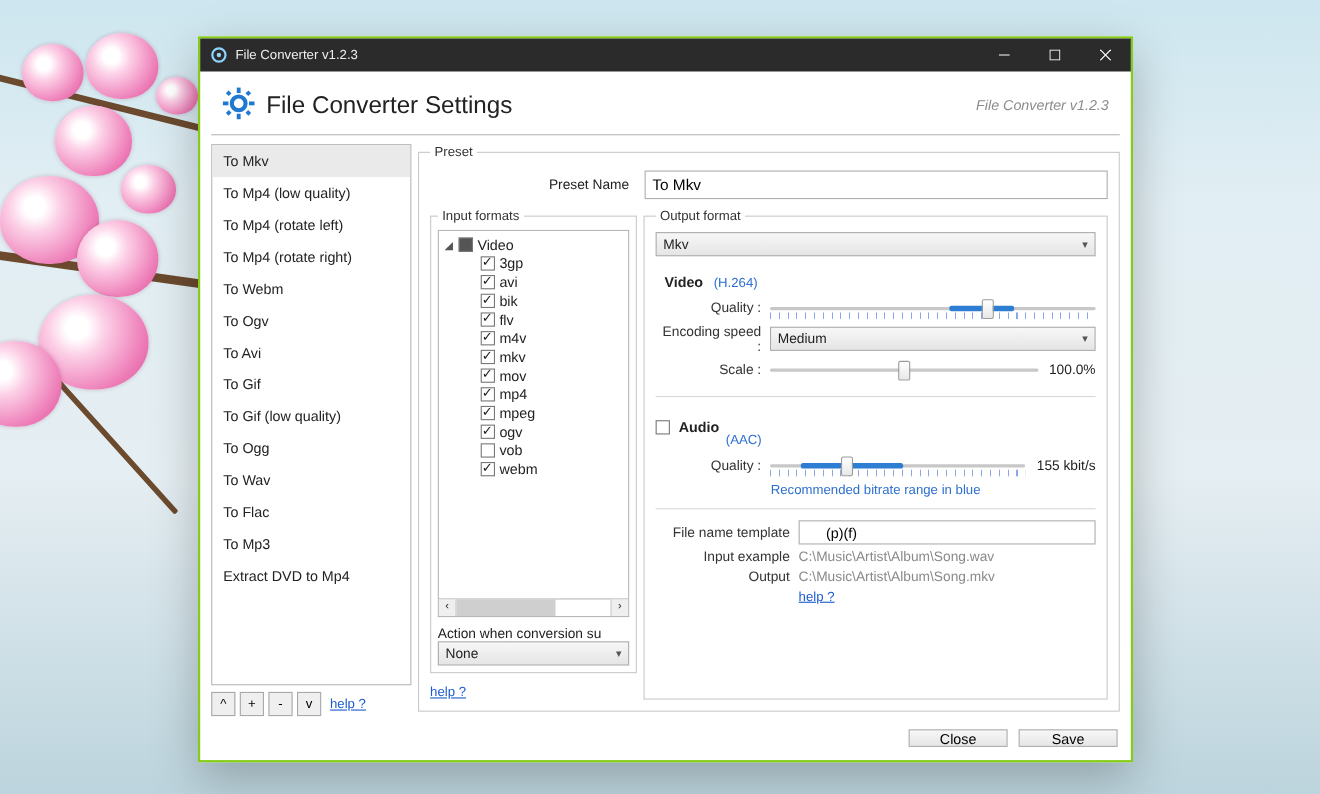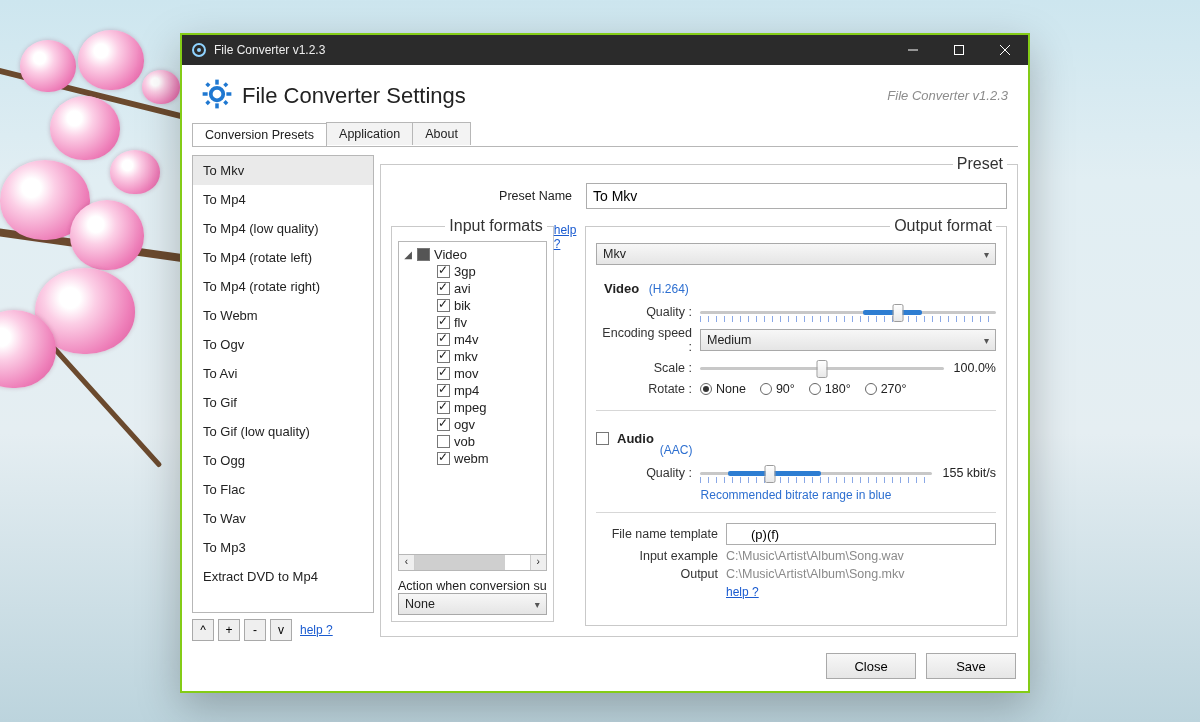--- a/index.html
+++ b/index.html
@@ -49,28 +49,28 @@
   .presets .list .item { padding:7px 10px; cursor:default; white-space:nowrap; }
   .presets .list .item.selected { background:#eaeaea; }
   .presets .ctrls { display:flex; gap:4px; margin-top:6px; align-items:center;}
   .presets .ctrls button { width:22px; height:22px; border:1px solid #a9a9a9; background:#efefef; font-size:12px; padding:0;}
   .presets .ctrls .help { margin-left:4px; }
 
   .helpLink { color:#1a5bd0; text-decoration:underline; cursor:pointer; font-size:12px; }
 
   
   fieldset { border:1px solid #c9c9c9; padding:8px 10px 10px 10px; margin:0 0 4px 0; }
-  legend { padding:0 4px; color:#333; font-size:16px;text-align:right; }
+  legend { padding:0 4px; color:#333; font-size:12px; }
   .preset-area { flex:1; display:flex; flex-direction:column; min-width:0; }
   .preset-row { display:flex; align-items:center; margin:2px 0 8px 0; }
   .preset-row label { width:195px; text-align:right; padding-right:14px; font-size:12.5px; }
   .preset-row input[type=text] { flex:1; height:26px; border:1px solid #adadad; padding:2px 6px; font-size:14px; }
 
   .columns { display:flex; gap:6px; flex:1; min-height:0;}
-  .col-left { width:188px; display:flex; }
+  .col-left { width:188px; display:flex; flex-direction:column; }
   .tree { flex:1; border:1px solid #b7b7b7; overflow:auto; padding:4px 2px; font-size:13px; background:#fff; }
   .tree-row { display:flex; align-items:center; gap:4px; padding:1px 2px; white-space:nowrap; }
   .tree .toggle { width:10px; text-align:center; color:#555; font-size:10px; }
   .tree .chk { width:13px; height:13px; border:1px solid #777; display:inline-block; position:relative; }
   .tree .chk.checked::after{ content:"✓"; position:absolute; left:0; top:-3px; font-size:12px; }
   .tree .chk.some { background:#555; }
   .tree .children { margin-left:34px; }
   .hscroll { height:16px; border:1px solid #b7b7b7; border-top:none; display:flex; }
   .hscroll .btn { width:16px; background:#efefef; border-right:1px solid #ccc; text-align:center; font-size:10px; line-height:14px;}
   .hscroll .btn:last-child { border-left:1px solid #ccc; border-right:none; margin-left:auto;}
@@ -100,21 +100,21 @@
   input.txt { height:22px; border:1px solid #adadad; padding:2px 24px; font-size:13px; }
   .muted { color:#8a8a8a; }
 
   
   .presets .list::-webkit-scrollbar, .tree::-webkit-scrollbar { width:16px; }
   .presets .list::-webkit-scrollbar-track, .tree::-webkit-scrollbar-track { background:#f0f0f0; border-left:1px solid #ddd; }
   .presets .list::-webkit-scrollbar-thumb, .tree::-webkit-scrollbar-thumb { background:#c6c6c6; border:3px solid #f0f0f0; border-radius:4px; }
   .presets .list::-webkit-scrollbar-button, .tree::-webkit-scrollbar-button { height:16px; background:#eaeaea; border:1px solid #ccc;}
 
   .footer { display:flex; justify-content:flex-end; gap:10px; padding:8px 12px 12px; }
-  .footer button { width:90px; height:26px; border:1px solid #a9a9a9; background:linear-gradient(#f7f7f7,#e6e6e6); font-size:13px; }
+  .footer button { width:90px; height:16px; border:1px solid #a9a9a9; background:linear-gradient(#f7f7f7,#e6e6e6); font-size:13px; }
 </style>
 </head>
 <body>
 
 <div class="deco">
   <div class="branch" style="left:-40px; top:58px; width:260px; height:6px; transform:rotate(14deg);"></div>
   <div class="branch" style="left:-60px; top:220px; width:300px; height:8px; transform:rotate(8deg);"></div>
   <div class="branch" style="left:40px; top:330px; width:180px; height:5px; transform:rotate(48deg);"></div>
   <div class="petal" style="left:20px; top:40px; width:56px; height:52px;"></div>
   <div class="petal" style="left:78px; top:30px; width:66px; height:60px;"></div>
@@ -169,44 +169,38 @@
               <rect x="17.5" y="3.2" width="3" height="2.8" transform="rotate(-45 19 4.6)"></rect>
               <rect x="3.2" y="17.5" width="3" height="2.8" transform="rotate(-45 4.7 18.9)"></rect>
             </g>
           </g>
         </svg>
     </span>
     <h1>File Converter Settings</h1>
     <span class="ver">File Converter v1.2.3</span>
   </div>
 
-  <div class="tabs">
-    <div class="tab active">Conversion Presets</div>
-    <div class="tab">Application</div>
-    <div class="tab">About</div>
-  </div>
   <div class="tabshelf"></div>
 
   <div class="content">
 
     <div class="presets">
       <div class="list" id="preset-list">
           <div class="item selected">To Mkv</div>
-          <div class="item">To Mp4</div>
           <div class="item">To Mp4 (low quality)</div>
           <div class="item">To Mp4 (rotate left)</div>
           <div class="item">To Mp4 (rotate right)</div>
           <div class="item">To Webm</div>
           <div class="item">To Ogv</div>
           <div class="item">To Avi</div>
           <div class="item">To Gif</div>
           <div class="item">To Gif (low quality)</div>
           <div class="item">To Ogg</div>
+          <div class="item">To Wav</div>
           <div class="item">To Flac</div>
-          <div class="item">To Wav</div>
           <div class="item">To Mp3</div>
           <div class="item">Extract DVD to Mp4</div>
         </div>
       <div class="ctrls">
         <button>^</button>
         <button>+</button>
         <button>-</button>
         <button>v</button>
         <span class="helpLink help">help ?</span>
       </div>
@@ -327,24 +321,20 @@
                   </div>
                 </div>
                 <div class="line">
                   <span class="lbl">Scale :</span>
                   <div class="slider">
                     <div class="track"></div>
                       <div class="thumb" style="left:50%;"></div>
                   </div>
                   <span style="margin-left:10px">100.0%</span>
                 </div>
-                <div class="line radio-row">
-                  <span class="lbl">Rotate :</span>
-                  <span id="rotate-options"><label><span class="radio checked"></span>None</label><label><span class="radio "></span>90°</label><label><span class="radio "></span>180°</label><label><span class="radio "></span>270°</label></span>
-                </div>
               </div>
 
               <div class="sect">
                 <div style="margin:2px 0 6px 0; display:flex; align-items:center;">
                   <span class="chk checked" style="border:1px solid #777; width:13px; height:13px; display:inline-block; position:relative; margin-right:8px;"></span>
                   <b>Audio</b>
                   <span class="codec">(AAC)</span>
                 </div>
                 <div class="line">
                   <span class="lbl">Quality :</span>

